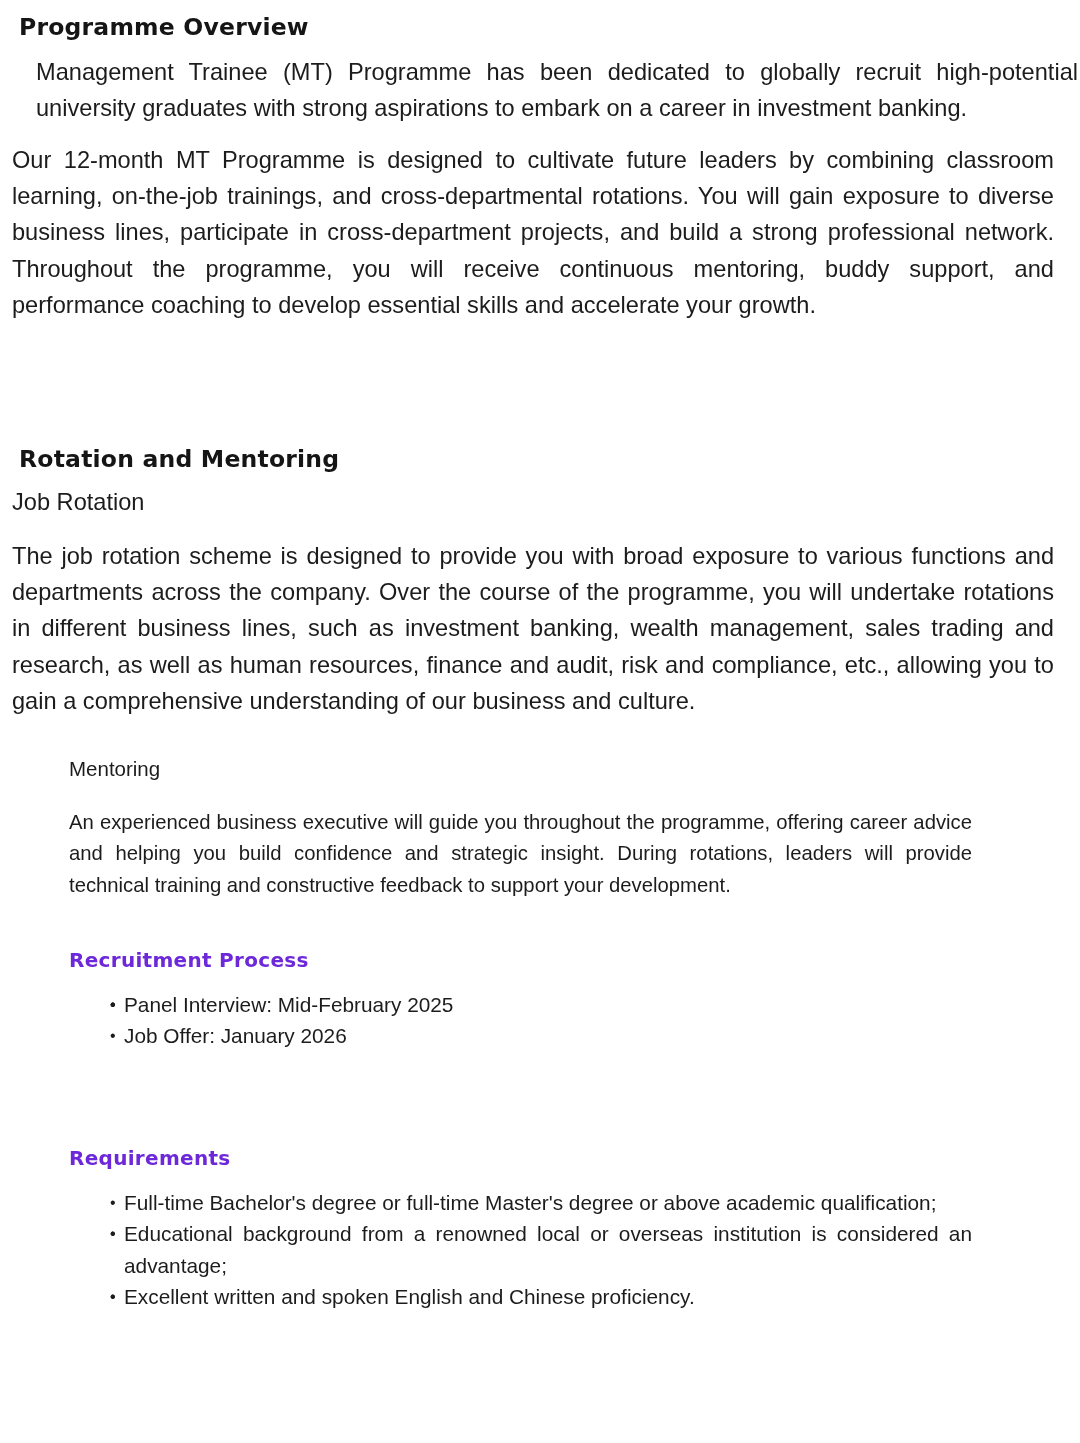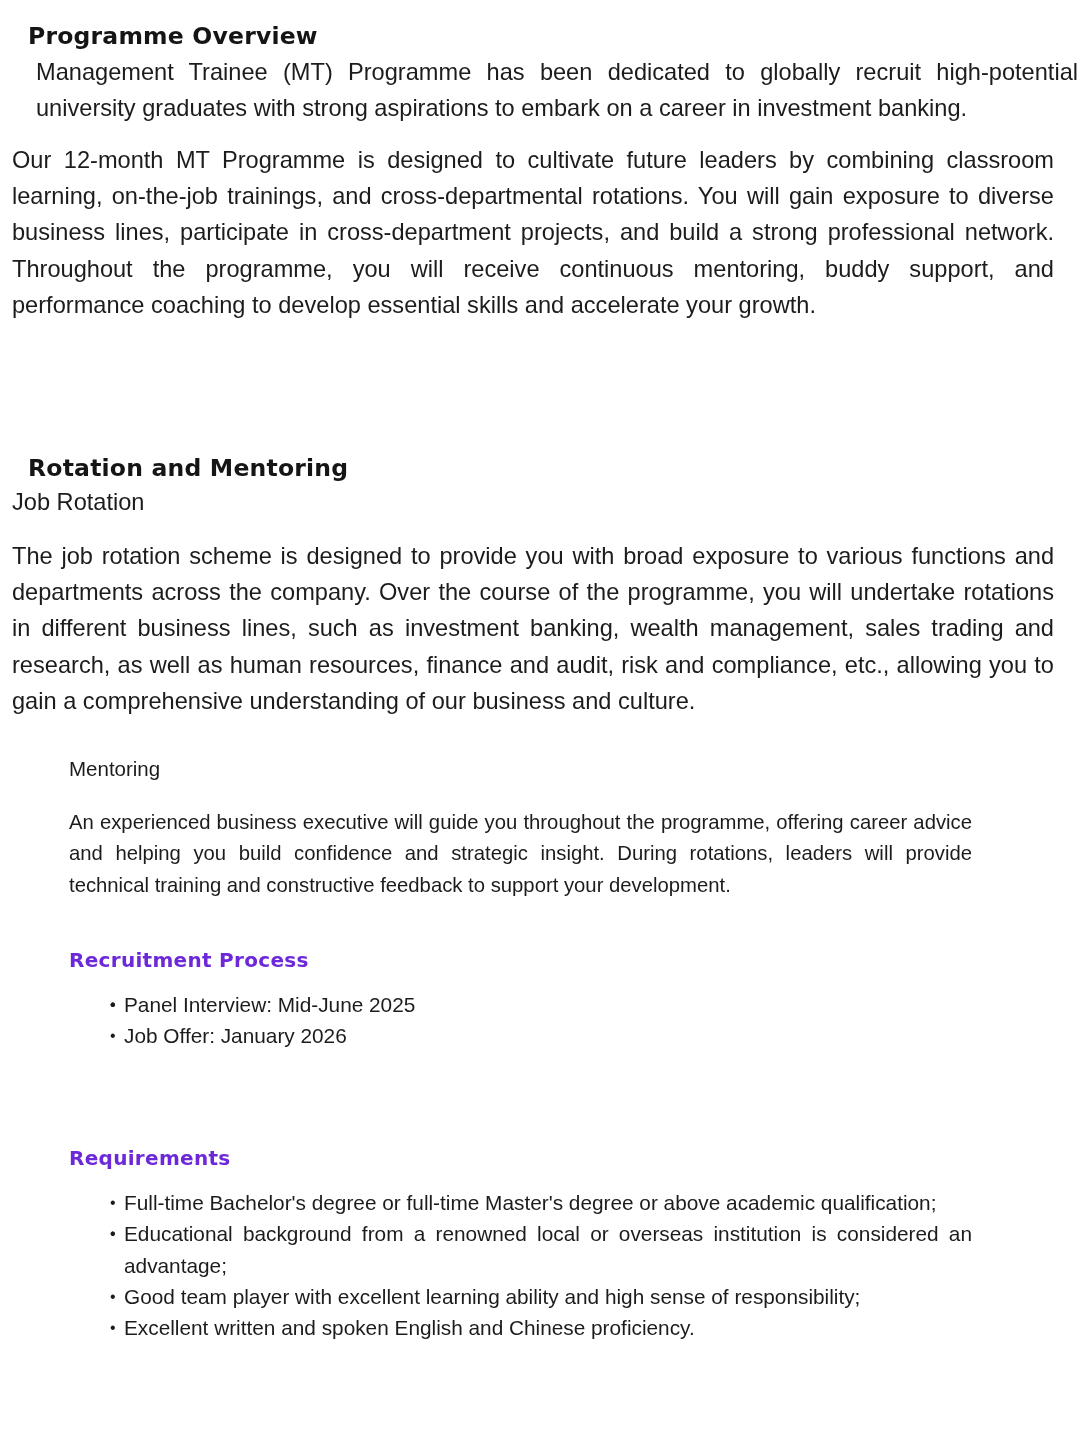--- a/index.html
+++ b/index.html
@@ -16,21 +16,21 @@
       position: relative;
     }
     .h-main {
       position: absolute;
       left: 12px;
       font-family: "DejaVu Sans", sans-serif;
       font-weight: bold;
       font-size: 23.5px;
       letter-spacing: 0.2px;
       color: #151515;
-      margin: 16px;
+      margin: 7px;
       white-space: nowrap;
     }
     .p-main {
       position: absolute;
       left: 12px;
       width: 1042px;
       font-size: 23.6px;
       line-height: 36.2px;
       text-align: justify;
       margin: 0;
@@ -100,24 +100,24 @@
 <div class="sub-main" style="top:489px;">Job Rotation</div>
 <p class="p-main" style="top:538px;">The job rotation scheme is designed to provide you with broad exposure to various functions and departments across the company. Over the course of the programme, you will undertake rotations in different business lines, such as investment banking, wealth management, sales trading and research, as well as human resources, finance and audit, risk and compliance, etc., allowing you to gain a comprehensive understanding of our business and culture.</p>
 
 <div class="sub-small" style="top:757px;">Mentoring</div>
 <p class="p-small" style="top:799px;margin-top:8px;">An experienced business executive will guide you throughout the programme, offering career advice and helping you build confidence and strategic insight. During rotations, leaders will provide technical training and constructive feedback to support your development.</p>
 
 <h3 class="h-sub" style="top:948px;">Recruitment Process</h3>
 <ul class="bullets" style="top:989px;">
   <li><span class="dot">•</span></li>
   <li><span class="dot">•</span></li>
-  <li><span class="dot">•</span><span>Panel Interview: Mid-June 2025</span></li>
+  <li><span class="dot">•</span><span>Panel Interview: Mid-February 2025</span></li>
   <li><span class="dot">•</span><span>Job Offer: January 2026</span></li>
 </ul>
 
 <h3 class="h-sub" style="top:1146px;">Requirements</h3>
 <ul class="bullets" style="top:1187px;">
   <li><span class="dot">•</span><span>Full-time Bachelor's degree or full-time Master's degree or above academic qualification;</span></li>
   <li><span class="dot">•</span></li>
   <li><span class="dot">•</span><span>Educational background from a renowned local or overseas institution is considered an advantage;</span></li>
-  <li><span class="dot">•</span><span>Good team player with excellent learning ability and high sense of responsibility;</span></li>
+  <li><span class="dot">•</span></li>
   <li><span class="dot">•</span><span>Excellent written and spoken English and Chinese proficiency.</span></li>
 </ul>
 
 </body></html>

